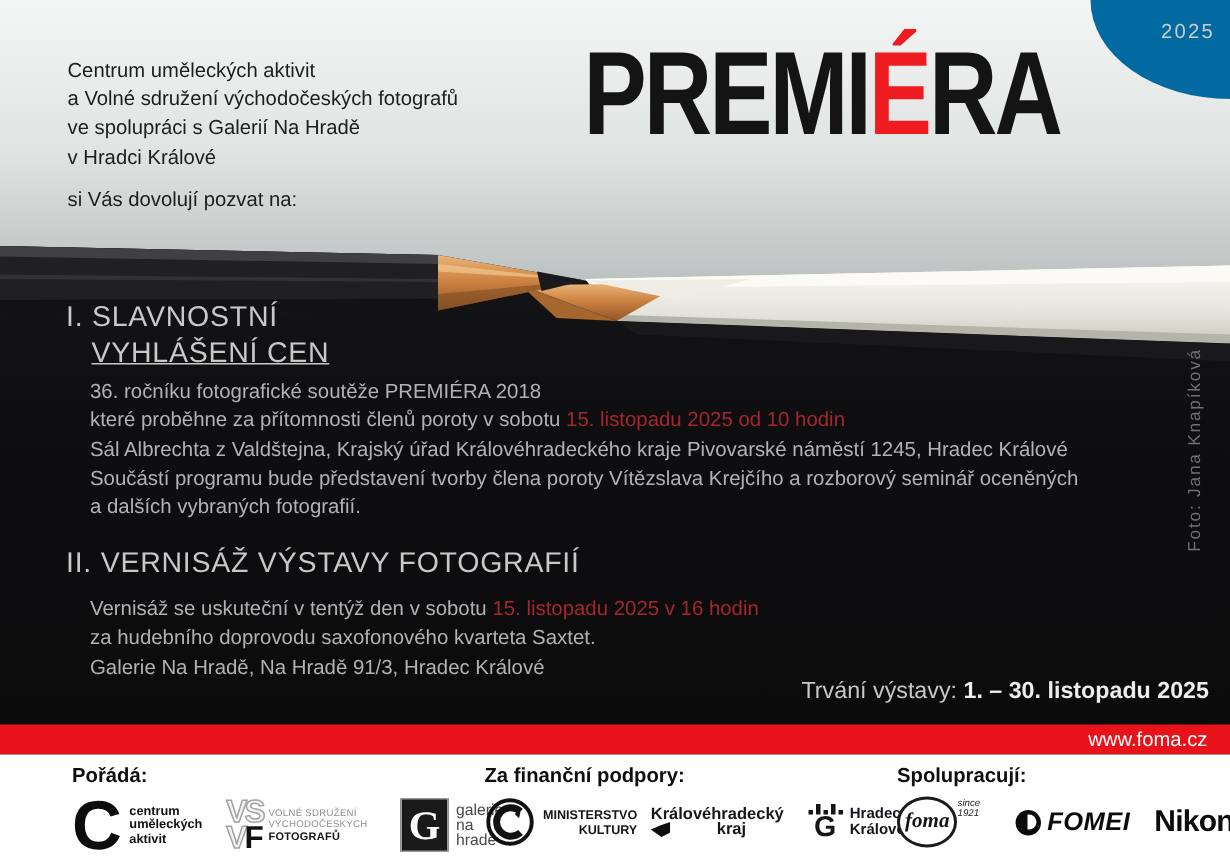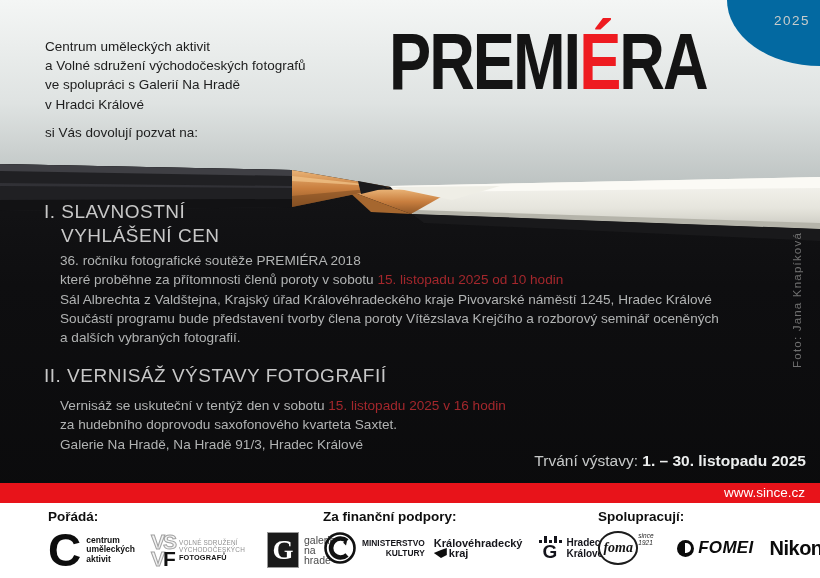--- a/index.html
+++ b/index.html
@@ -17,21 +17,21 @@
     letter-spacing:-2.5px;color:#141414;line-height:1;white-space:nowrap;
     transform:scaleX(0.8);transform-origin:left top;
   }
   .title .accent{color:#ee1b20;}
   
   .year-tab{position:absolute;right:0;top:0;width:93px;height:66px;background:#0369a1;border-bottom-left-radius:93px 66px;}
   .year-tab span{position:absolute;right:10px;top:13px;font-size:13.5px;letter-spacing:1.5px;color:#c8cccb;}
   
   .sec-head{position:absolute;left:44px;font-size:19px;line-height:23.5px;color:#c8c8c8;letter-spacing:.5px;}
   .sec1-head{top:200px;}
-  .sec1-head .l2{padding-left:17px;}
+  .sec1-head .l2{padding-left:17px;text-decoration:underline;}
   .sec2-head{top:364px;}
   .sec-body{position:absolute;left:60px;font-size:13.6px;line-height:19.3px;color:#b1b3b3;white-space:nowrap;}
   .sec1-body{top:251px;}
   .sec2-body{top:396px;}
   .hl{color:#a3272c;}
   .duration{position:absolute;right:14px;top:452px;font-size:15.5px;color:#c7c9c9;white-space:nowrap;}
   .duration b{color:#eceeee;font-weight:bold;}
   .credit{
     position:absolute;right:17px;top:232px;font-size:11.5px;letter-spacing:1.2px;color:#707070;
     writing-mode:vertical-rl;transform:rotate(180deg);
@@ -59,21 +59,21 @@
   
   .galerie{margin-left:22px;}
   .galerie-glyph{width:30px;height:34px;background:#1a1a1a;border:1px solid #9a9a9a;color:#fff;
     font-size:27px;font-weight:bold;display:flex;align-items:center;justify-content:center;font-family:"Liberation Serif",serif;}
   .galerie-text{margin-left:5px;font-size:10.5px;line-height:10px;color:#4a4a4a;}
   
   .mk-glyph{width:34px;height:34px;}
   .mk-text{margin-left:5px;font-size:8.4px;line-height:10px;font-weight:bold;color:#15151a;text-align:right;}
   
   .kraj{margin-left:9px;display:block;font-size:11px;line-height:10px;font-weight:bold;color:#15151a;}
-  .kraj-row{display:flex;align-items:center;}
+  .kraj-row{display:flex;align-items:center;gap:29px;}
   .kraj-arrow{width:13px;height:10px;background:#0d0d0d;clip-path:polygon(100% 0,100% 70%,55% 100%,0 50%,55% 20%);margin-right:2px;}
   
   .hradec{margin-left:16px;}
   .hk-glyph{display:flex;flex-direction:column;align-items:center;}
   .hk-crown{display:flex;align-items:flex-end;gap:2px;height:7px;}
   .hk-dot{width:3px;height:3px;background:#14141b;}
   .hk-bar{width:3px;height:7px;background:#14141b;}
   .hk-g{font-size:19px;font-weight:bold;color:#14141b;line-height:18px;}
   .hk-text{margin-left:5px;font-size:10px;line-height:11px;font-weight:bold;color:#14141b;}
   
@@ -175,21 +175,21 @@
     <div><span>Vernisáž se uskuteční v tentýž den v sobotu </span><span class="hl">15. listopadu 2025 v 16 hodin</span></div>
     <div>za hudebního doprovodu saxofonového kvarteta Saxtet.</div>
     <div>Galerie Na Hradě, Na Hradě 91/3, Hradec Králové</div>
   </div>
 
   <div class="duration"><span>Trvání výstavy: </span><b>1. – 30. listopadu 2025</b></div>
 
   <div class="credit">Foto: Jana Knapíková</div>
 
   <div class="red-bar">
-    <span class="url">www.since.cz</span>
+    <span class="url">www.foma.cz</span>
   </div>
 
   <div class="footer">
 
     <div class="fgroup g1">
       <div class="flabel">Pořádá:</div>
       <div class="logo-row">
         <div class="logo">
           <span class="cua-glyph">C</span>
           <span class="cua-text">

